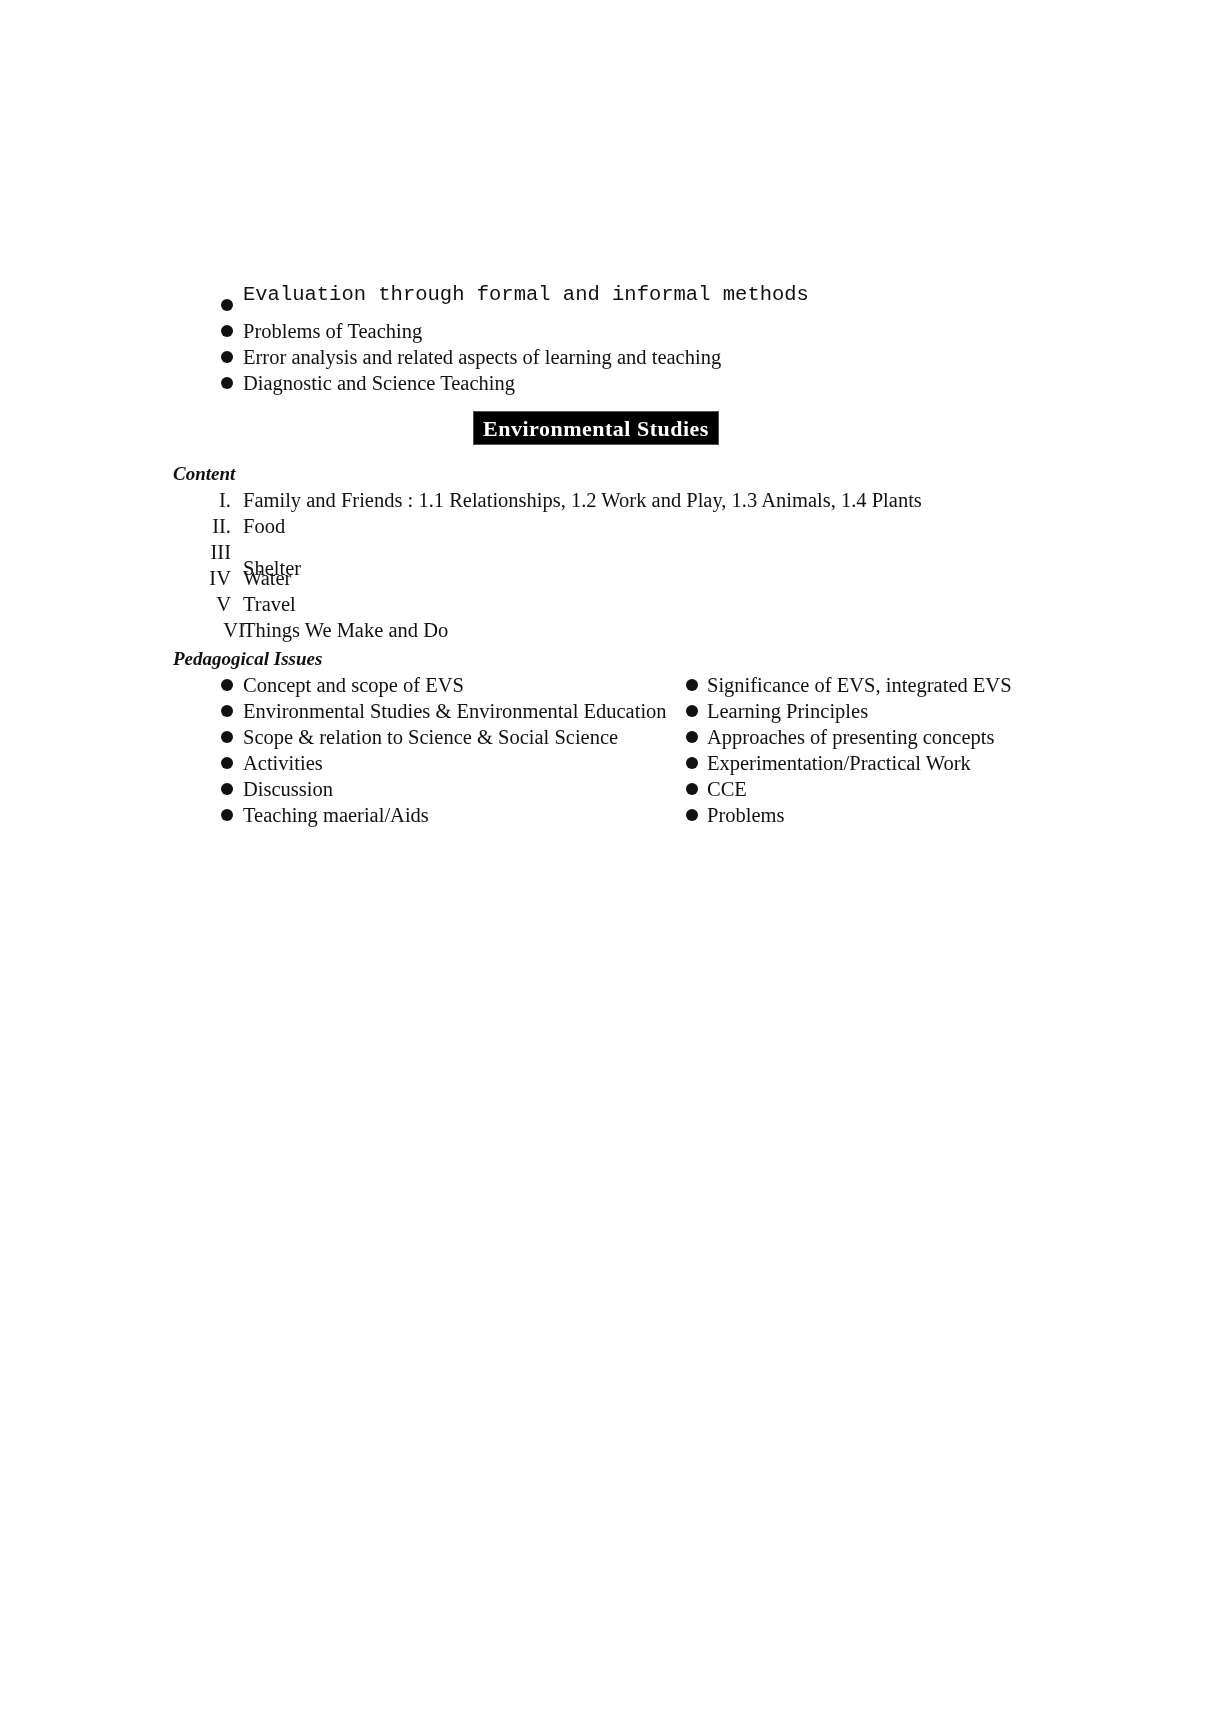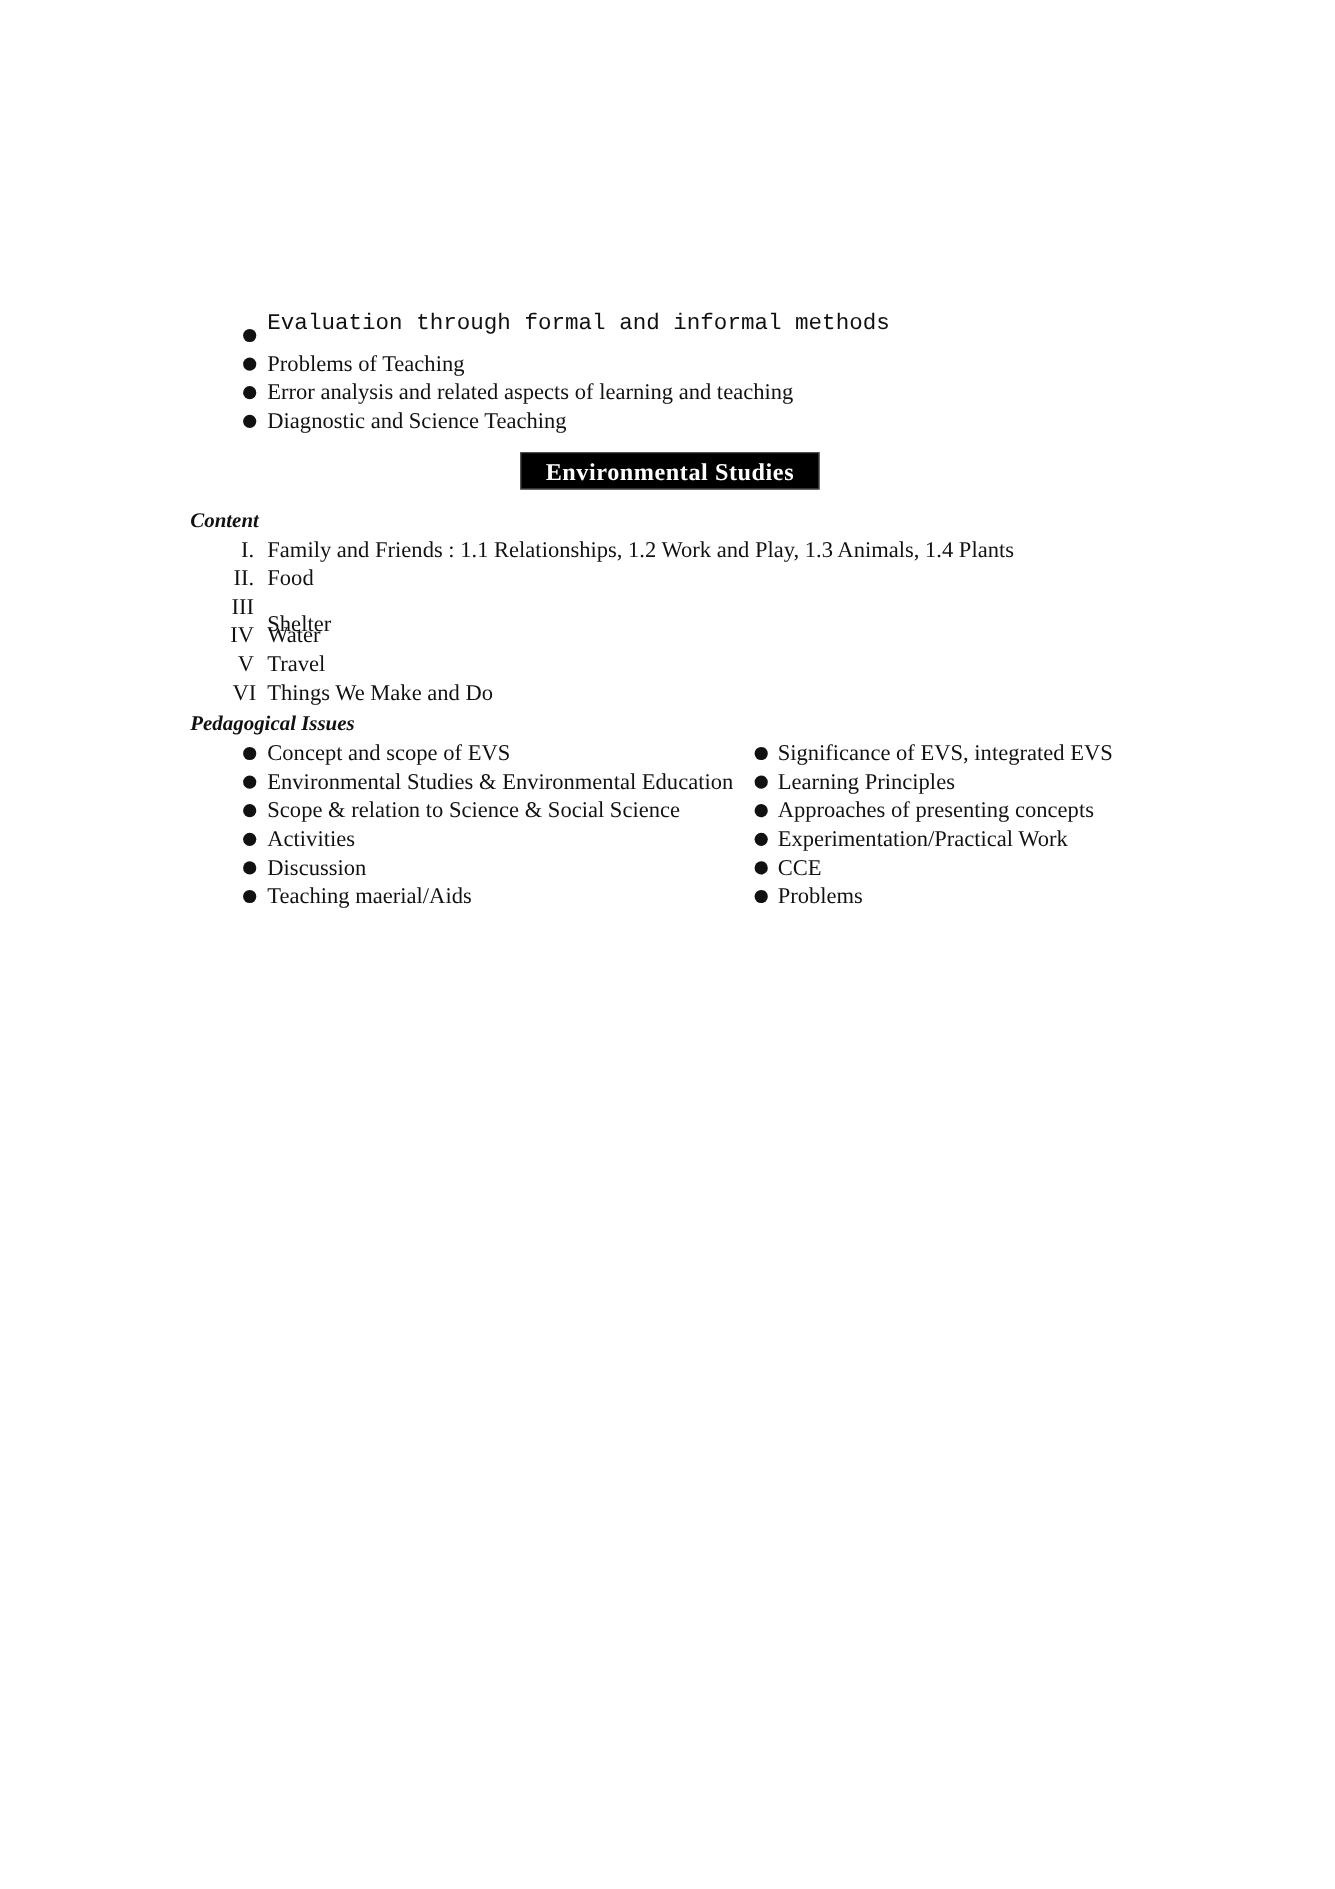--- a/index.html
+++ b/index.html
@@ -26,21 +26,21 @@
       position: absolute;
       width: 12px;
       height: 12px;
       border-radius: 50%;
       background: #111111;
     }
     .section-title {
       position: absolute;
       left: 473px;
       top: 411px;
-      width: 272px;
+      width: 246px;
       height: 34px;
       background: #000000;
       color: #ffffff;
       font-weight: bold;
       font-size: 22px;
       letter-spacing: 0.5px;
       text-align: center;
       line-height: 34px;
       border: 1px solid #555;
       box-sizing: border-box;
@@ -91,21 +91,21 @@
 
   <div class="numeral" style="left:171px; top:539px;">III</div>
   <div class="line" style="left:243px; top:539px;margin-top:16px;">Shelter</div>
 
   <div class="numeral" style="left:171px; top:565px;">IV</div>
   <div class="line" style="left:243px; top:565px;">Water</div>
 
   <div class="numeral" style="left:171px; top:591px;">V</div>
   <div class="line" style="left:243px; top:591px;">Travel</div>
 
-  <div class="numeral" style="left:173px; top:617px;">VI</div>
+  <div class="numeral" style="left:185px; top:617px;">VI</div>
   <div class="line" style="left:243px; top:617px;">Things We Make and Do</div>
 </div>
 
 <div>
   <div class="subhead" style="left:173px; top:646px;">Pedagogical Issues</div>
 
   <div>
     <span class="bullet" style="left:221px; top:679px;"></span>
     <div class="line" style="left:243px; top:672px;">Concept and scope of EVS</div>
 

